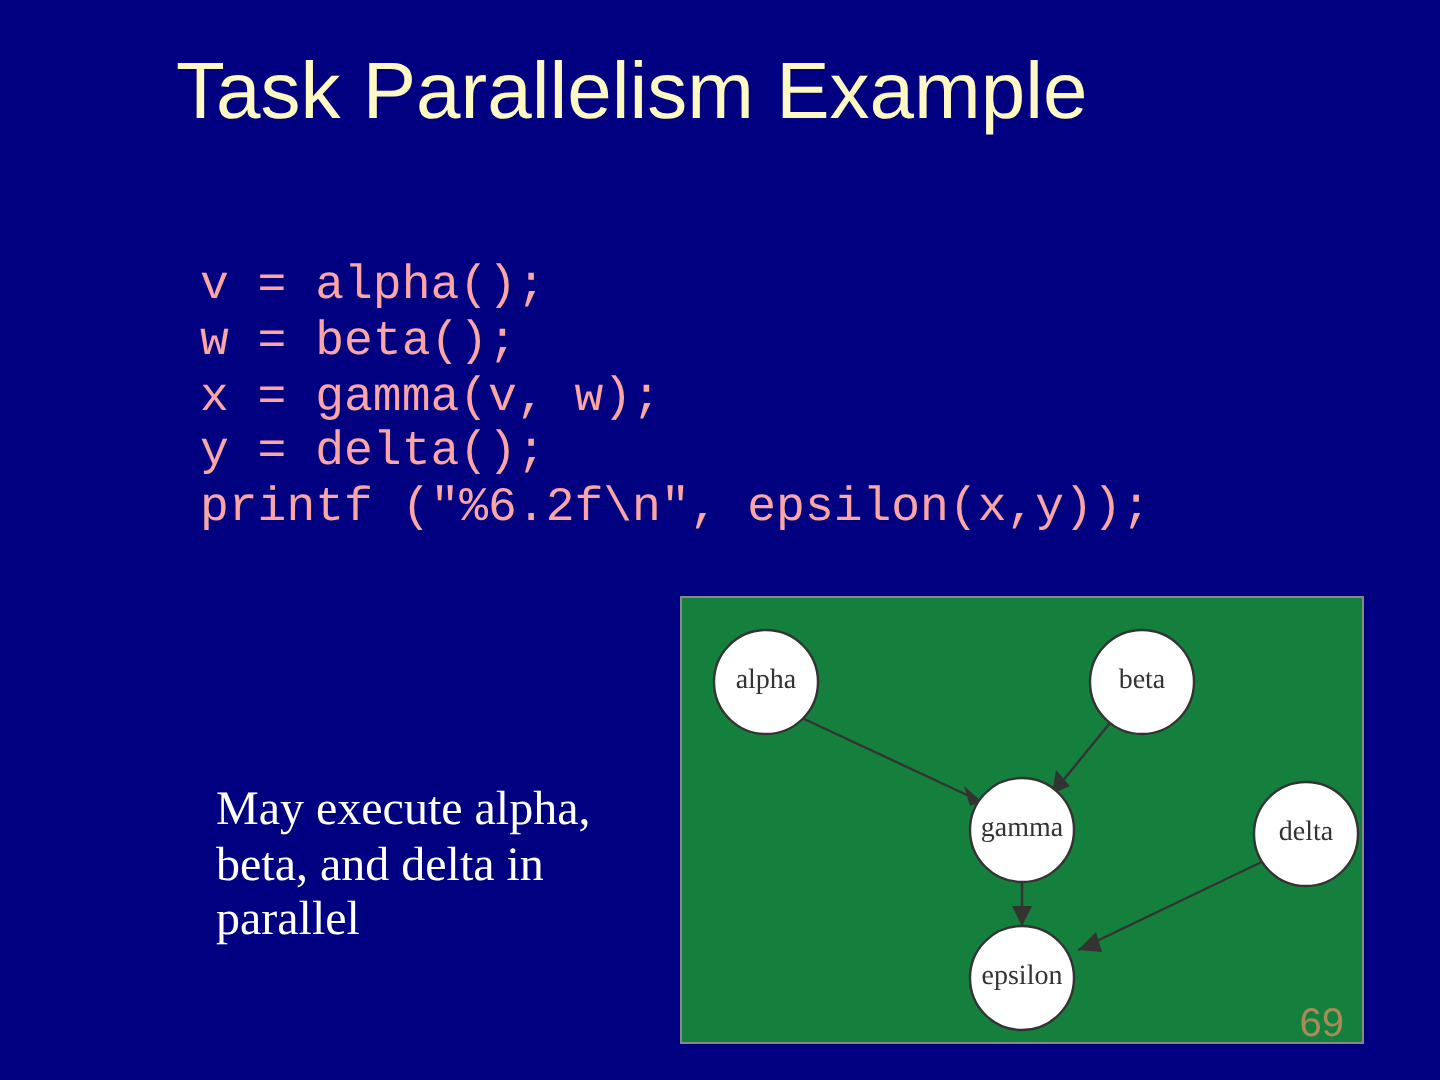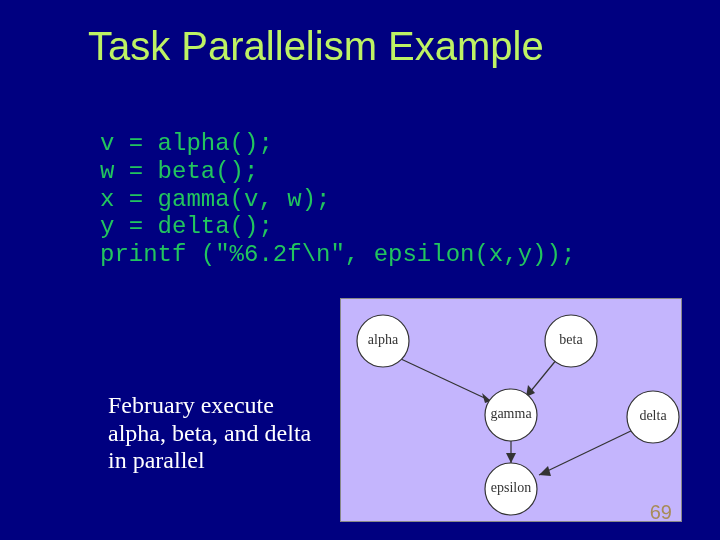--- a/index.html
+++ b/index.html
@@ -13,27 +13,27 @@
     position: relative;
   }
   .slide {
     width: 720px;
     height: 540px;
     position: relative;
     box-sizing: border-box;
   }
   .title {
     font-size: 40px;
-    color: #bef264;
+    color: #fef9c3;
     padding: 24px 0 0 88px;
   }
   .code {
     font-family: "Courier New", monospace;
     font-size: 24px;
-    color: #22c55e;
+    color: #fca5a5;
     white-space: pre;
     position: absolute;
     left: 100px;
     top: 130px;
     line-height: 1.16;
   }
   .caption {
     position: absolute;
     left: 108px;
     top: 392px;
@@ -42,21 +42,21 @@
     font-size: 24px;
     color: #fff;
     line-height: 1.15;
   }
   .diagram-wrap {
     position: absolute;
     left: 340px;
     top: 298px;
     width: 340px;
     height: 222px;
-    background: #c4b5fd;
+    background: #15803d;
     border: 1px solid #888;
   }
   .diagram-wrap svg {
     width: 100%;
     height: 100%;
     display: block;
   }
   .pagenum {
     position: absolute;
     right: 48px;
@@ -92,21 +92,21 @@
 <div class="slide">
 
   <div class="title">Task Parallelism Example</div>
 
   <div class="code"><span>v = alpha();</span>
 <span>w = beta();</span>
 <span>x = gamma(v, w);</span>
 <span>y = delta();</span>
 <span>printf ("%6.2f\n", epsilon(x,y));</span></div>
 
-  <div class="caption">February execute alpha, beta, and delta in parallel</div>
+  <div class="caption">May execute alpha, beta, and delta in parallel</div>
 
   <div class="diagram-wrap">
     <svg viewBox="0 0 340 222">
 
       <line class="edge" x1="60" y1="60" x2="150" y2="102"></line>
       <polygon class="arrow" points="150,102 141,94 144,104"></polygon>
 
       <line class="edge" x1="216" y1="60" x2="185" y2="98"></line>
       <polygon class="arrow" points="185,98 187,86 194,94"></polygon>
 

